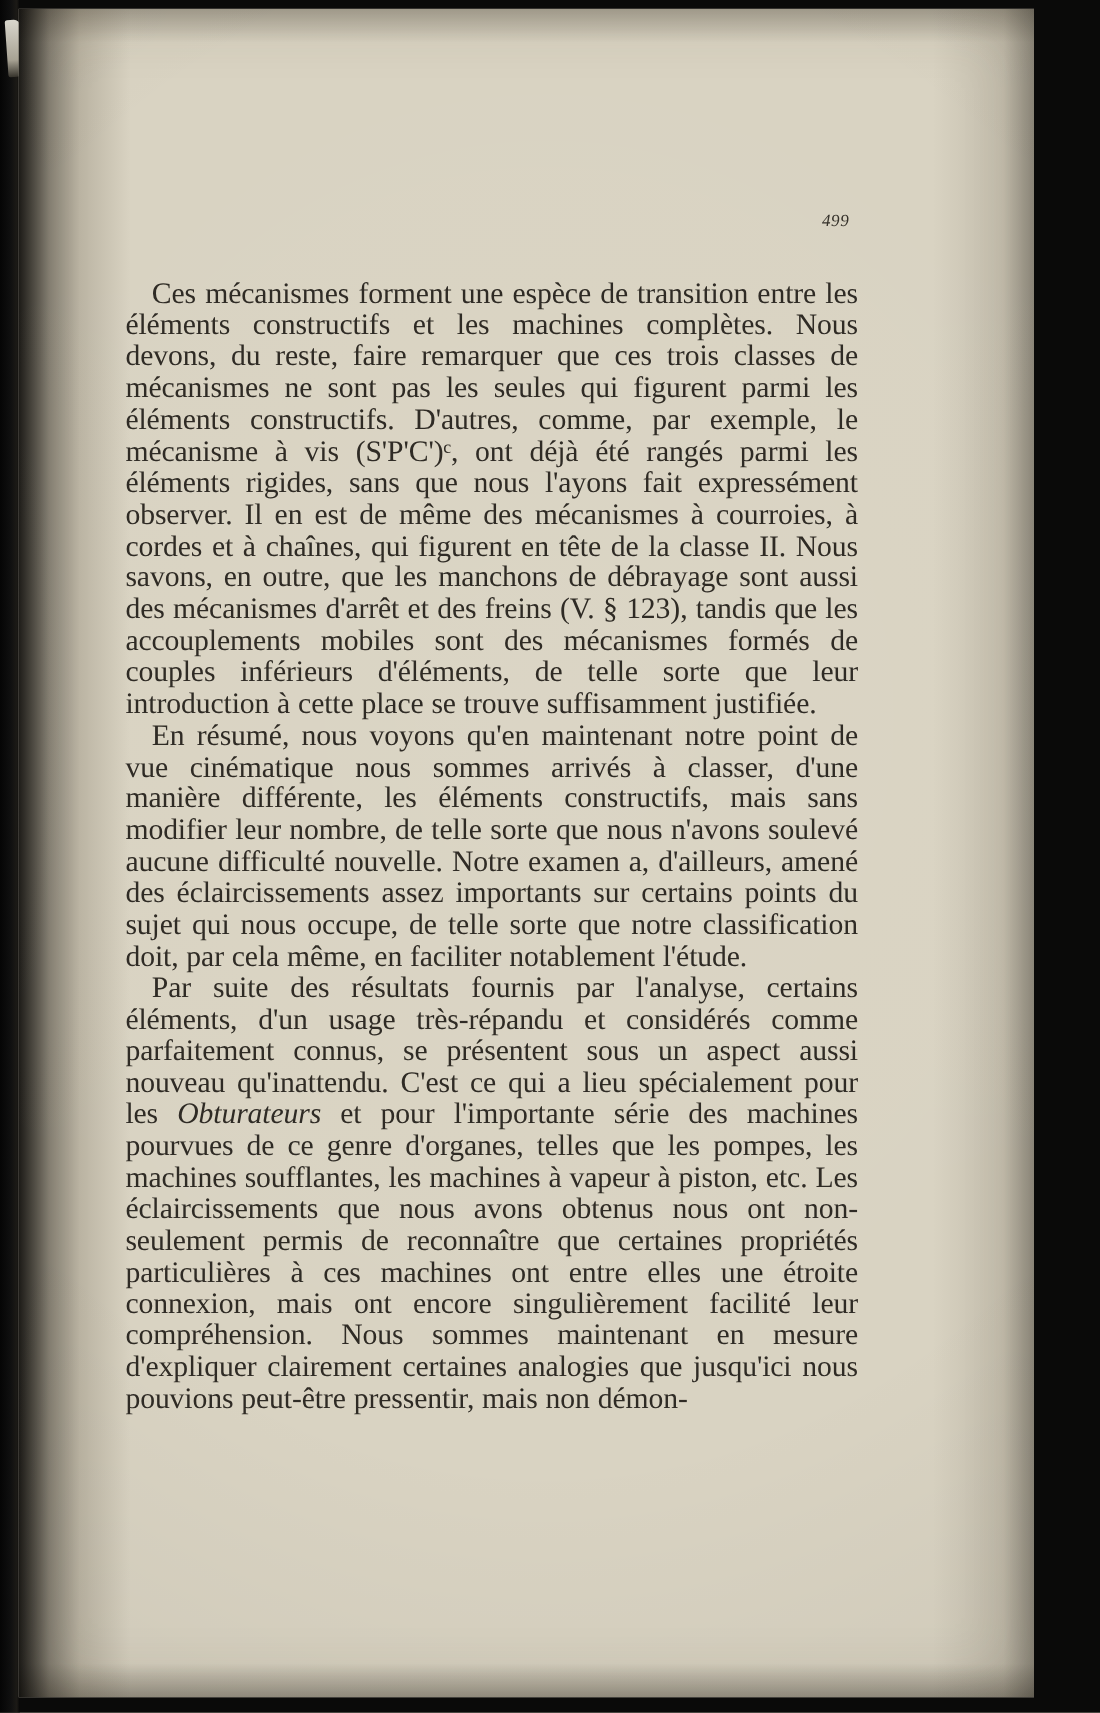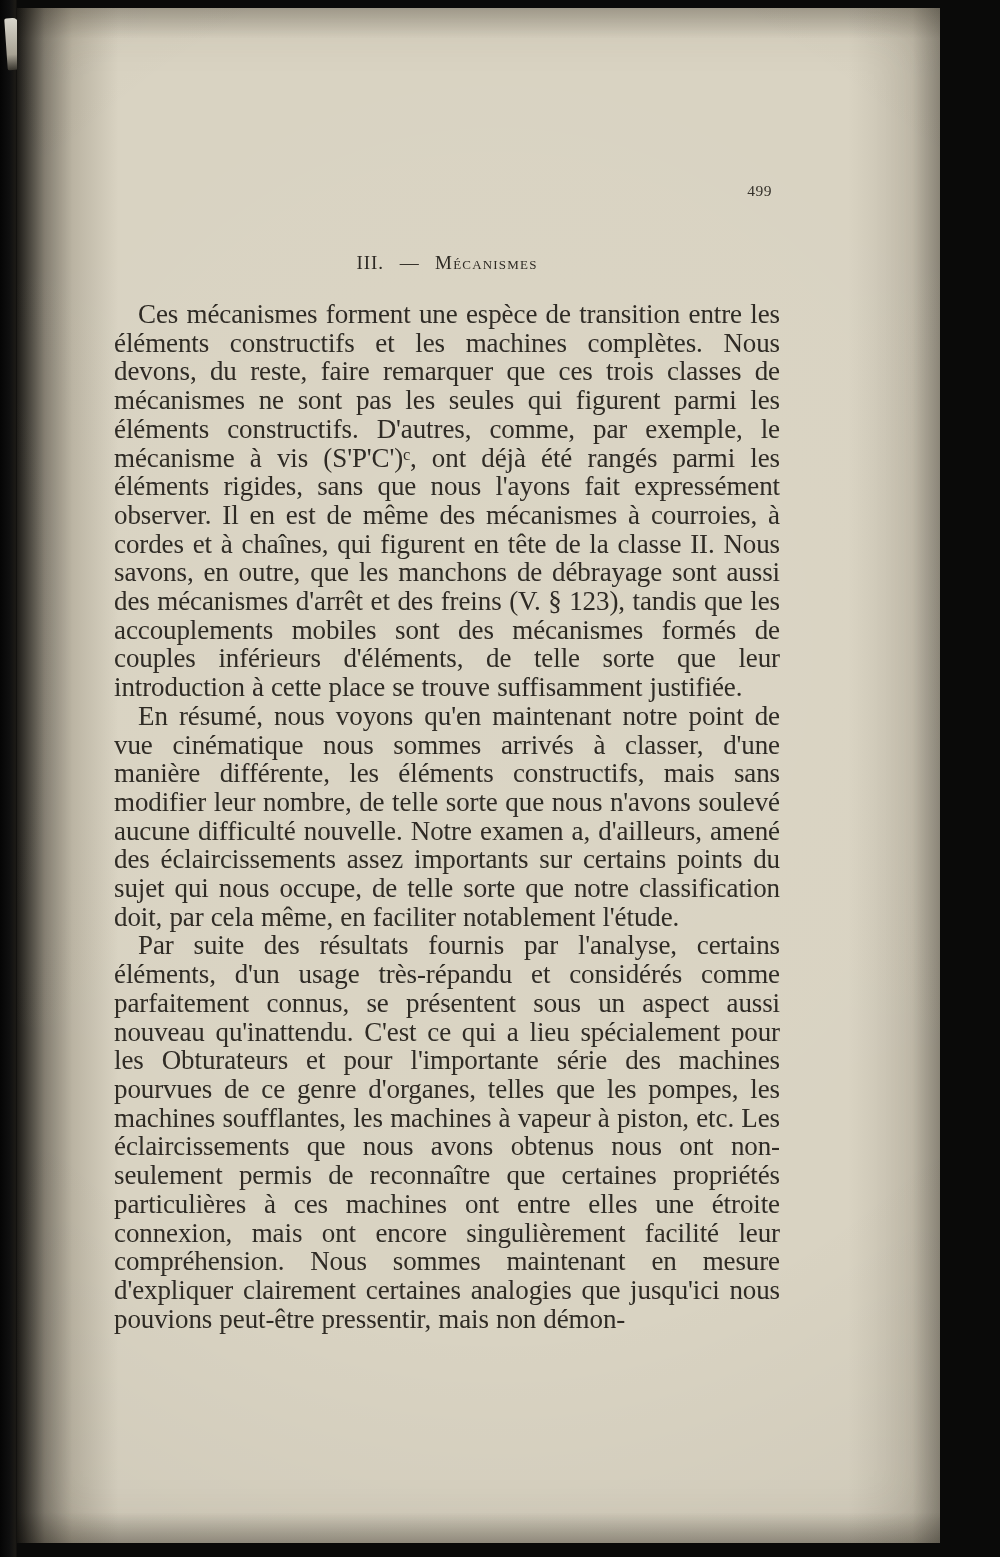--- a/index.html
+++ b/index.html
@@ -75,22 +75,23 @@
     margin-bottom: 54px;
   }
   .running-title {
     display: block;
     text-align: center;
     padding-right: 120px; 
   }
   .page-number {
     position: absolute;
     right: 8px;
-    top: 4px;
+    top: 14px;
     letter-spacing: 0.5px;
+    font-style: italic;
   }
   .section-heading {
     text-align: center;
     font-size: 19px;
     letter-spacing: 0.8px;
     color: #2e2a24;
     margin-bottom: 26px;
   }
   .section-heading .numeral { letter-spacing: 1px; }
   .section-heading .sep { padding: 0 10px; }
@@ -105,41 +106,36 @@
   }
   .body-text p {
     margin: 0;
     font-size: 27px;
     line-height: 28.7px;
     text-align: justify;
     text-indent: 24px;
     letter-spacing: -0.1px;
     word-spacing: 0.5px;
   }
-  .italic { }
+  .italic { font-style: italic; }
 </style>
 </head>
 <body>
 
 <div class="scan-frame">
   <div class="spine-edge"></div>
   <div class="corner-sliver"></div>
 
   <div class="page">
     <div class="content">
 
       <div class="running-header">
         <span class="page-number">499</span>
       </div>
 
-      <div class="section-heading">
-        <span class="numeral">III.</span>
-        <span class="sep">—</span>
-        <span class="title">Mécanismes</span>
-      </div>
 
       <div class="opening-list">
       </div>
 
       <div class="body-text">
         <p>Ces mécanismes forment une espèce de transition entre les éléments constructifs et les machines complètes. Nous devons, du reste, faire remarquer que ces trois classes de mécanismes ne sont pas les seules qui figurent parmi les éléments constructifs. D'autres, comme, par exemple, le mécanisme à vis (S'P'C')ᶜ, ont déjà été rangés parmi les éléments rigides, sans que nous l'ayons fait expressément observer. Il en est de même des mécanismes à courroies, à cordes et à chaînes, qui figurent en tête de la classe II. Nous savons, en outre, que les manchons de débrayage sont aussi des mécanismes d'arrêt et des freins (V. § 123), tandis que les accouplements mobiles sont des mécanismes formés de couples inférieurs d'éléments, de telle sorte que leur introduction à cette place se trouve suffisamment justifiée.</p>
         <p>En résumé, nous voyons qu'en maintenant notre point de vue cinématique nous sommes arrivés à classer, d'une manière différente, les éléments constructifs, mais sans modifier leur nombre, de telle sorte que nous n'avons soulevé aucune difficulté nouvelle. Notre examen a, d'ailleurs, amené des éclaircissements assez importants sur certains points du sujet qui nous occupe, de telle sorte que notre classification doit, par cela même, en faciliter notablement l'étude.</p>
         <p>
           <span>Par suite des résultats fournis par l'analyse, certains éléments, d'un usage très-répandu et considérés comme parfaitement connus, se présentent sous un aspect aussi nouveau qu'inattendu. C'est ce qui a lieu spécialement pour les </span><span class="italic">Obturateurs</span><span> et pour l'importante série des machines pourvues de ce genre d'organes, telles que les pompes, les machines soufflantes, les machines à vapeur à piston, etc. Les éclaircissements que nous avons obtenus nous ont non-seulement permis de reconnaître que certaines propriétés particulières à ces machines ont entre elles une étroite connexion, mais ont encore singulièrement facilité leur compréhension. Nous sommes maintenant en mesure d'expliquer clairement certaines analogies que jusqu'ici nous pouvions peut-être pressentir, mais non démon-</span>
         </p>

